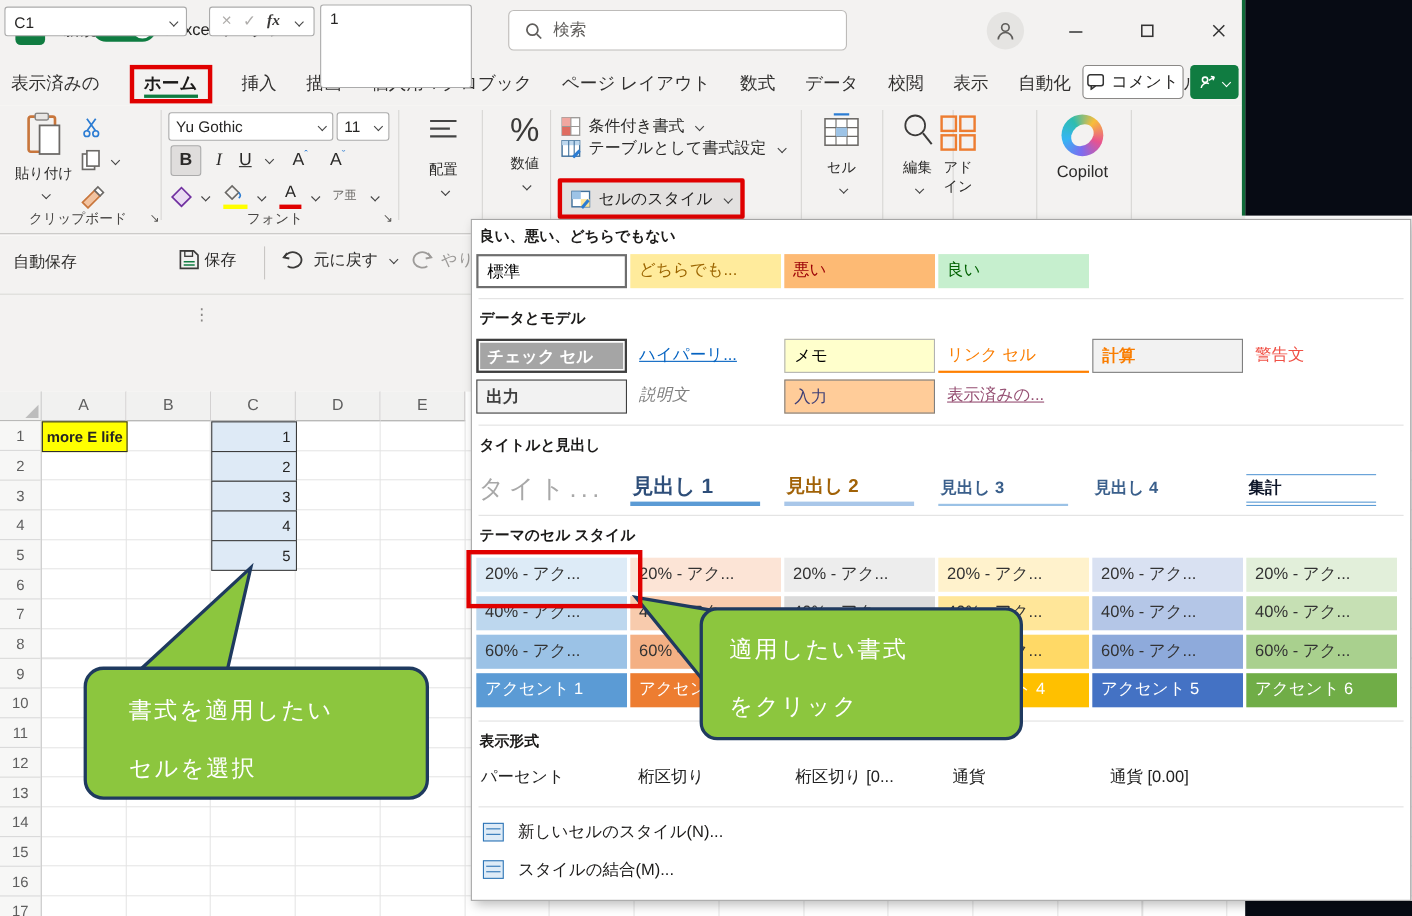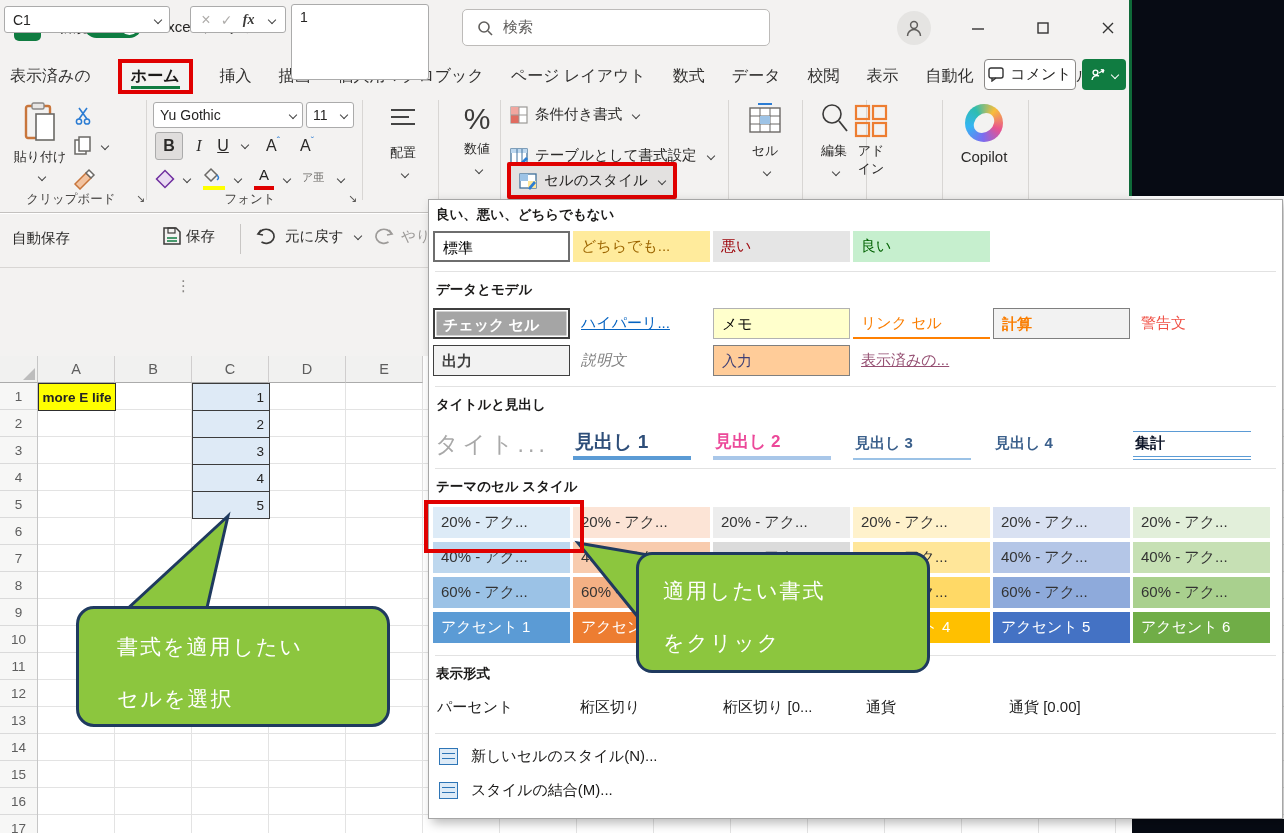--- a/index.html
+++ b/index.html
@@ -275,21 +275,21 @@
     <svg width="18" height="18" viewBox="0 0 18 18">
       <rect x="1" y="1" width="16" height="16" fill="#fff" stroke="#9B9997" stroke-width="1.2"></rect>
       <rect x="1" y="1" width="8" height="8" fill="#F1A7A0"></rect>
         <rect x="1" y="9" width="8" height="8" fill="#E06C60"></rect>
       <line x1="9" y1="1" x2="9" y2="17" stroke="#9B9997"></line>
         <line x1="1" y1="9" x2="17" y2="9" stroke="#9B9997"></line>
     </svg>
     <span>条件付き書式</span>
     <span class="chv s"></span>
   </div>
-  <div class="stylebtn" style="top:142px;">
+  <div class="stylebtn" style="top:121px;">
     <svg width="18" height="18" viewBox="0 0 18 18">
       <rect x="1" y="2" width="16" height="14" fill="#fff" stroke="#41719C" stroke-width="1.3"></rect>
       <rect x="1" y="2" width="16" height="4" fill="#BDD7EE"></rect>
       <line x1="7" y1="2" x2="7" y2="16" stroke="#41719C"></line>
         <line x1="12" y1="2" x2="12" y2="16" stroke="#41719C"></line>
       <path d="M10 16 L16 10 L18 12 L12 18 Z" fill="#2B7CD3"></path>
     </svg>
     <span>テーブルとして書式設定</span>
     <span class="chv s"></span>
   </div>
@@ -428,21 +428,21 @@
 
   <div class="darkTR"></div>
   <div class="greenedge"></div>
   <div class="darkBR"></div>
 
   <div class="menu">
     <div class="mhead" style="top:6px;">良い、悪い、どちらでもない</div>
     <div class="mrow" style="top:31px;">
       <div class="chip" style="background:#FFFFFF;color:#000;border:2px solid #6E6E6E">標準</div>
       <div class="chip" style="background:#FFEB9C;color:#9C6500">どちらでも...</div>
-      <div class="chip" style="background:#e5e5e5;color:#9C0006">悪い</div>
+      <div class="chip" style="background:#fdba74;color:#9C0006">悪い</div>
       <div class="chip" style="background:#C6EFCE;color:#006100">良い</div>
     </div>
     <div class="msep" style="top:71px;"></div>
 
     <div class="mhead" style="top:81px;">データとモデル</div>
     <div class="mrow" style="top:108px;">
       <div class="chip" style="background:#A5A5A5;color:#fff;font-weight:bold;border:2px solid #3F3F3F;box-shadow:inset 0 0 0 1.5px #fff">チェック セル</div>
       <div class="chip" style="color:#0563C1;text-decoration:underline">ハイパーリ...</div>
       <div class="chip" style="background:#FFFFCC;color:#000;border:1px solid #B2B2B2">メモ</div>
       <div class="chip" style="color:#FA7D00;border-bottom:2px solid #FF8001">リンク セル</div>
@@ -459,21 +459,21 @@
 
     <div class="mhead" style="top:196px;">タイトルと見出し</div>
     <div class="mrow" style="top:222px;gap:0;">
       <div class="tcell">
           <span style="font-size:23px;color:#A8A8A8;letter-spacing:4px">タイト...</span>
         </div>
       <div class="tcell">
           <span style="font-size:19px;font-weight:bold;color:#2E4E79;border-bottom:4px solid #5B9BD5;padding-bottom:1px">見出し 1</span>
         </div>
       <div class="tcell">
-          <span style="font-size:17px;font-weight:bold;color:#ec4899;border-bottom:4px solid #A9C7E9;padding-bottom:3px">見出し 2</span>
+          <span style="font-size:17px;font-weight:bold;color:#a16207;border-bottom:4px solid #A9C7E9;padding-bottom:3px">見出し 2</span>
         </div>
       <div class="tcell">
           <span style="font-size:15px;font-weight:bold;color:#3A5F8B;border-bottom:2px solid #9BC2E6;padding-bottom:5px">見出し 3</span>
         </div>
       <div class="tcell">
           <span style="font-size:15px;font-weight:bold;color:#3A5F8B;padding-bottom:7px">見出し 4</span>
         </div>
       <div class="tcell">
           <span style="font-size:15px;font-weight:bold;color:#0f172a;border-top:1px solid #5B9BD5;border-bottom:4px double #5B9BD5;padding-top:2px;padding-bottom:3px">集計</span>
         </div>

